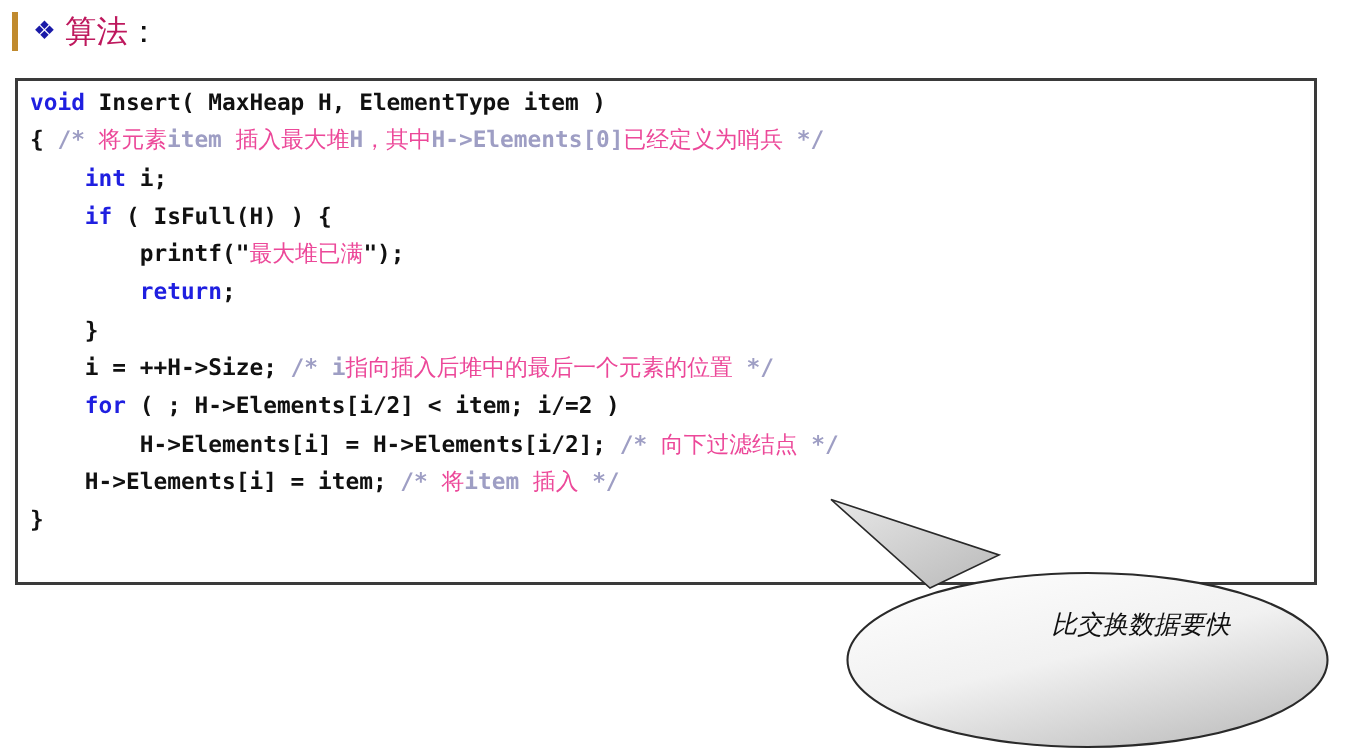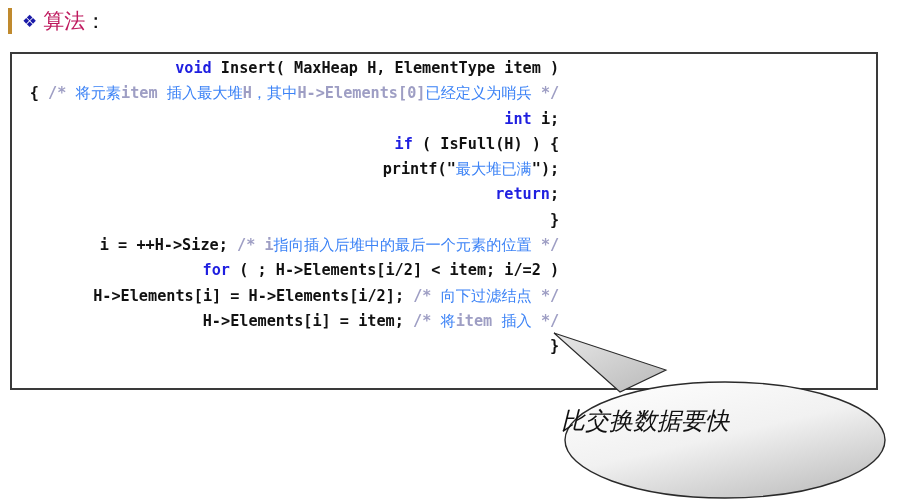--- a/index.html
+++ b/index.html
@@ -71,45 +71,45 @@
     position: absolute;
     left: 8px;
     top: 2px;
     font-family: "DejaVu Sans Mono", monospace;
     font-size: 15.2px;
     font-weight: bold;
     line-height: 25.3px;
     white-space: pre;
     color: #111111;
   }
-  .ln { white-space: pre; height: 25.3px; text-align: right; }
+  .ln { white-space: pre; height: 25.3px; }
   .kw  { color: #1f1fe0; }
   .cmt { color: #9e9ec4; font-weight: bold; }
   .cmt .cn { font-family: "DejaVu Serif", serif; font-weight: normal; }
-  .cn  { font-family: "DejaVu Serif", serif; font-weight: normal; color: #3b82f6; }
+  .cn  { font-family: "DejaVu Serif", serif; font-weight: normal; color: #ec4899; }
 
   
   #callout-wrap {
     position: absolute;
     left: 470px;
     top: 330px;
     width: 428px;
     height: 171px;
     pointer-events: none;
   }
   #callout-svg { display: block; }
   #callout-text {
     position: absolute;
     left: 470px;
     top: 405px;
     width: 350px;
-    text-align: center;
+    text-align: right;
     font-family: "DejaVu Serif", serif;
     font-style: italic;
-    font-size: 24px;
+    font-size: 17px;
     color: #111111;
     white-space: pre;
   }
 </style>
 </head>
 <body>
 
 <div id="heading">
   <div id="heading-bar"></div>
   <span id="heading-bullet">❖</span>

